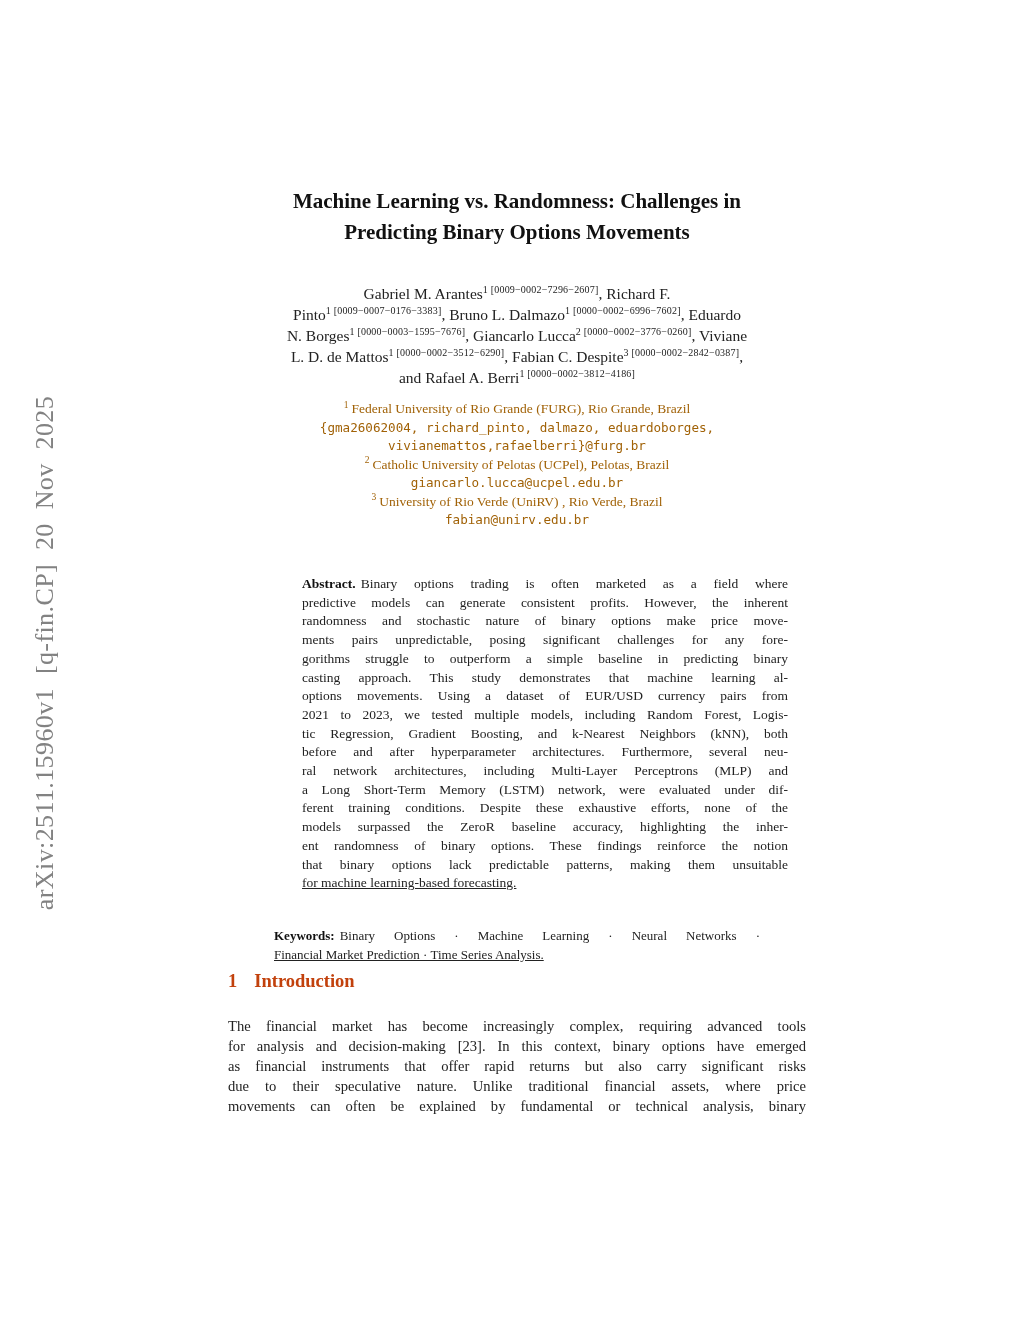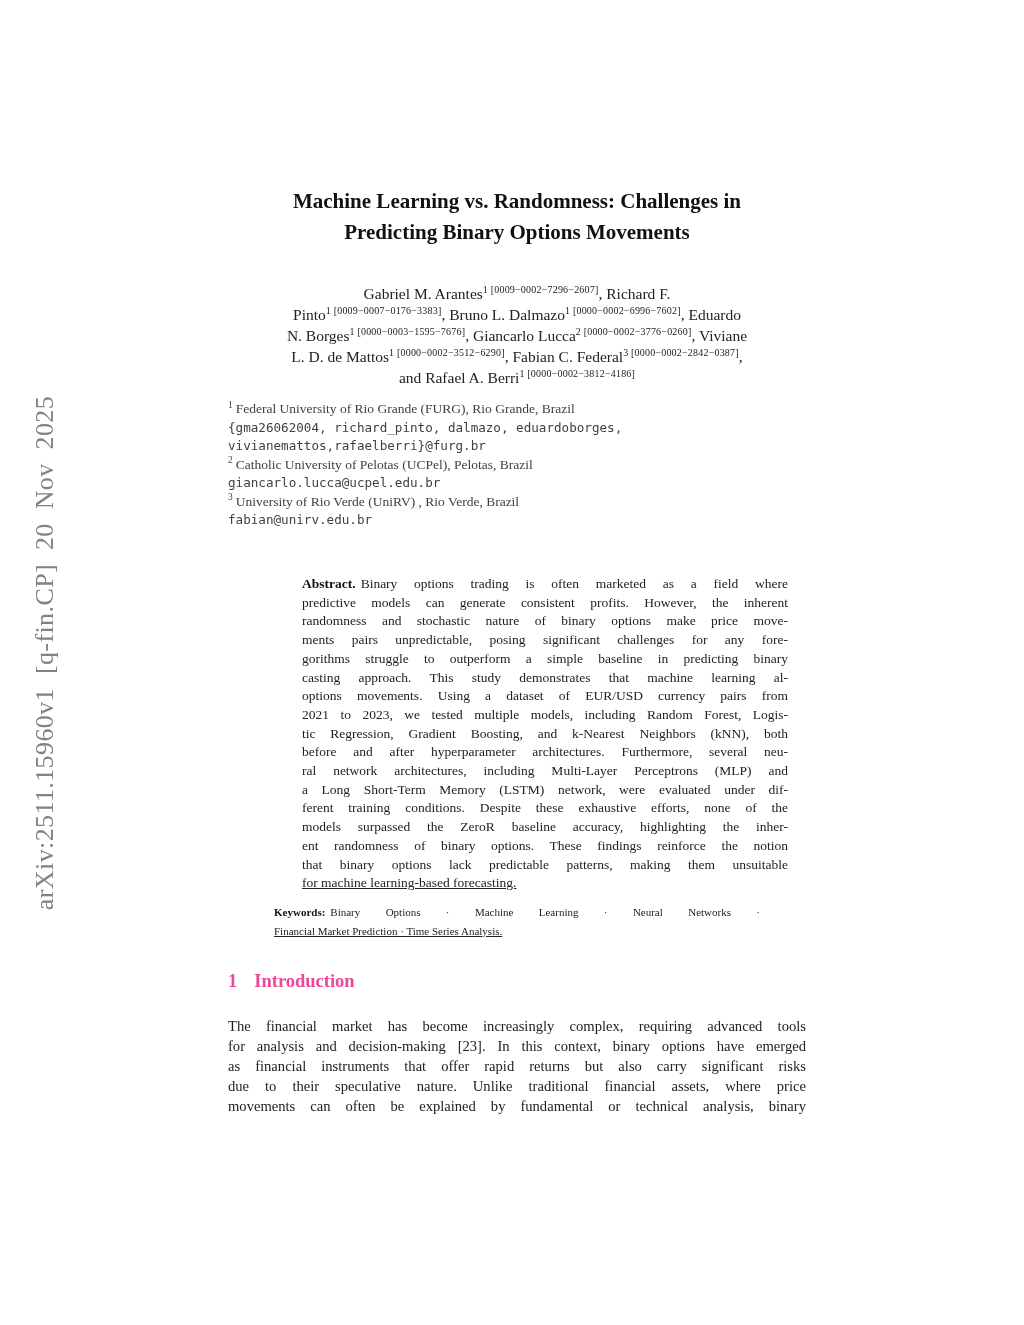--- a/index.html
+++ b/index.html
@@ -9,54 +9,54 @@
         text-align:center;transform:rotate(-90deg);font-size:26px;color:#828282;
         word-spacing:7px;letter-spacing:0.4px;white-space:nowrap;}
   .content{position:absolute;left:228px;top:0;width:578px;height:1325px;}
   .title{position:absolute;top:186px;left:0;width:100%;text-align:center;font-weight:bold;
         font-size:21px;line-height:31px;color:#111;}
   .authors{position:absolute;top:283px;left:-12px;width:602px;text-align:center;
         font-size:15.5px;line-height:21px;color:#222;}
   .author-line{white-space:nowrap;}
   sup{line-height:0;margin-top:21px;}
   .orcid{font-size:10px;letter-spacing:0.2px;}
-  .affils{position:absolute;top:400px;left:0;width:100%;
-        font-size:13.5px;line-height:18.5px;color:#404040;}
+  .affils{position:absolute;top:400px;left:0;width:100%;text-align:center;
+        font-size:13.5px;line-height:18.5px;color:#a16207;}
   .affil-line{white-space:nowrap;}
   .affil-sup{font-size:9.5px;margin-right:3px;}
   .mono{font-family:"DejaVu Sans Mono","Liberation Mono",monospace;font-size:12.6px;}
   .abstract{position:absolute;top:575px;left:46px;width:486px;font-size:13.5px;
         line-height:18.7px;color:#222;margin-left:28px;}
   .jline{text-align:justify;text-align-last:justify;}
   .plainline{text-align:left;text-decoration:underline;}
   .run-in{margin-right:5px;font-weight:bold;color:#111;}
-  .keywords{position:absolute;top:903px;left:46px;width:486px;font-size:11px;
+  .keywords{position:absolute;top:927px;left:46px;width:486px;font-size:13px;
         line-height:18.7px;color:#222;}
-  .heading{position:absolute;top:971px;left:0;width:100%;font-size:18.5px;font-weight:bold;color:#ec4899;}
+  .heading{position:absolute;top:971px;left:0;width:100%;font-size:18.5px;font-weight:bold;color:#c2410c;}
   .heading .num{margin-right:17px;}
   .intro{position:absolute;top:1016px;left:0;width:100%;font-size:14.6px;line-height:20.1px;color:#222;}
 </style>
 </head>
 <body>
 
 <div class="page">
   <div class="watermark">arXiv:2511.15960v1 [q-fin.CP] 20 Nov 2025</div>
 
   <div class="content">
 
     <div class="title">
       <div>Machine Learning vs. Randomness: Challenges in</div>
       <div>Predicting Binary Options Movements</div>
     </div>
 
     <div class="authors">
         <div class="author-line"><span>Gabriel M. Arantes</span><sup class="orcid">1 [0009−0002−7296−2607]</sup><span>, Richard F.</span></div>
         <div class="author-line"><span>Pinto</span><sup class="orcid">1 [0009−0007−0176−3383]</sup><span>, Bruno L. Dalmazo</span><sup class="orcid">1 [0000−0002−6996−7602]</sup><span>, Eduardo</span></div>
         <div class="author-line"><span>N. Borges</span><sup class="orcid">1 [0000−0003−1595−7676]</sup><span>, Giancarlo Lucca</span><sup class="orcid">2 [0000−0002−3776−0260]</sup><span>, Viviane</span></div>
-        <div class="author-line"><span>L. D. de Mattos</span><sup class="orcid">1 [0000−0002−3512−6290]</sup><span>, Fabian C. Federal</span><sup class="orcid">3 [0000−0002−2842−0387]</sup><span>,</span></div>
+        <div class="author-line"><span>L. D. de Mattos</span><sup class="orcid">1 [0000−0002−3512−6290]</sup><span>, Fabian C. Despite</span><sup class="orcid">3 [0000−0002−2842−0387]</sup><span>,</span></div>
         <div class="author-line"><span>and Rafael A. Berri</span><sup class="orcid">1 [0000−0002−3812−4186]</sup></div>
       </div>
 
     <div class="affils">
         <div class="affil-line"><sup class="affil-sup">1</sup><span>Federal University of Rio Grande (FURG), Rio Grande, Brazil</span></div>
         <div class="affil-line mono"><span>{gma26062004, richard_pinto, dalmazo, eduardoborges,</span></div>
         <div class="affil-line mono"><span>vivianemattos,rafaelberri}@furg.br</span></div>
         <div class="affil-line"><sup class="affil-sup">2</sup><span>Catholic University of Pelotas (UCPel), Pelotas, Brazil</span></div>
         <div class="affil-line mono"><span>giancarlo.lucca@ucpel.edu.br</span></div>
         <div class="affil-line"><sup class="affil-sup">3</sup><span>University of Rio Verde (UniRV) , Rio Verde, Brazil</span></div>

